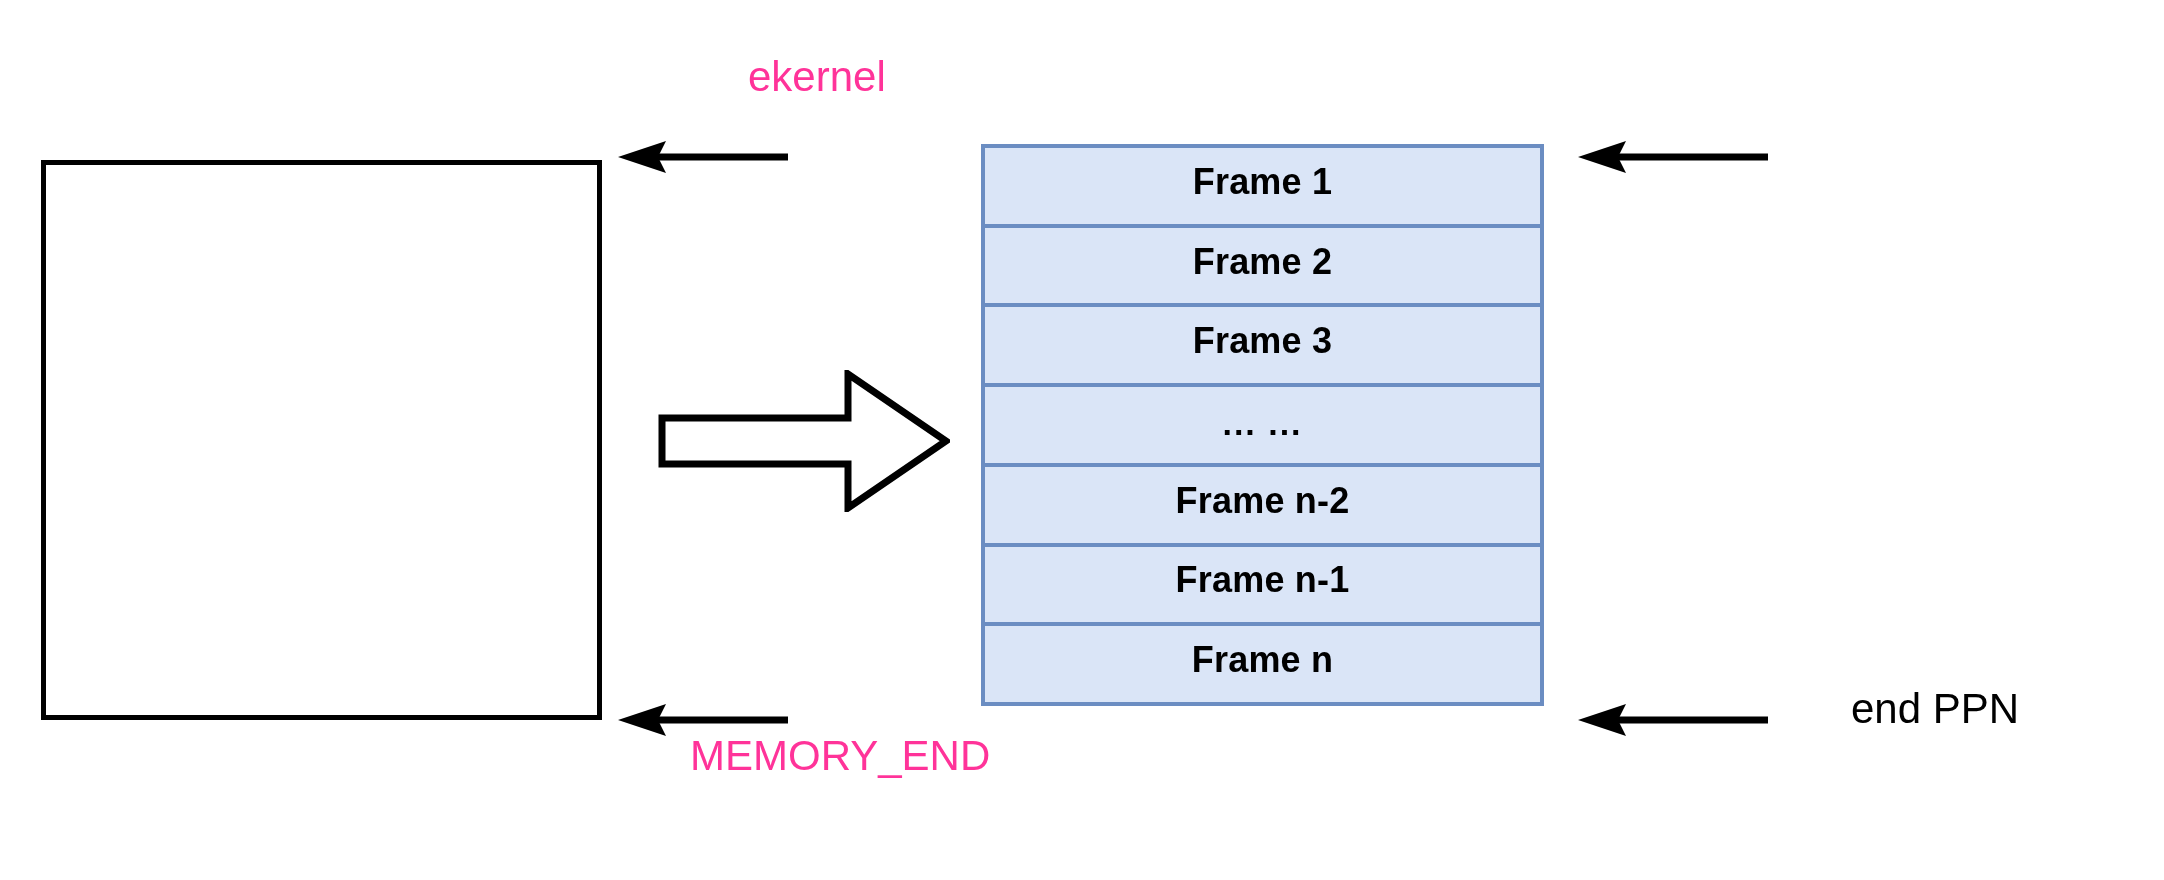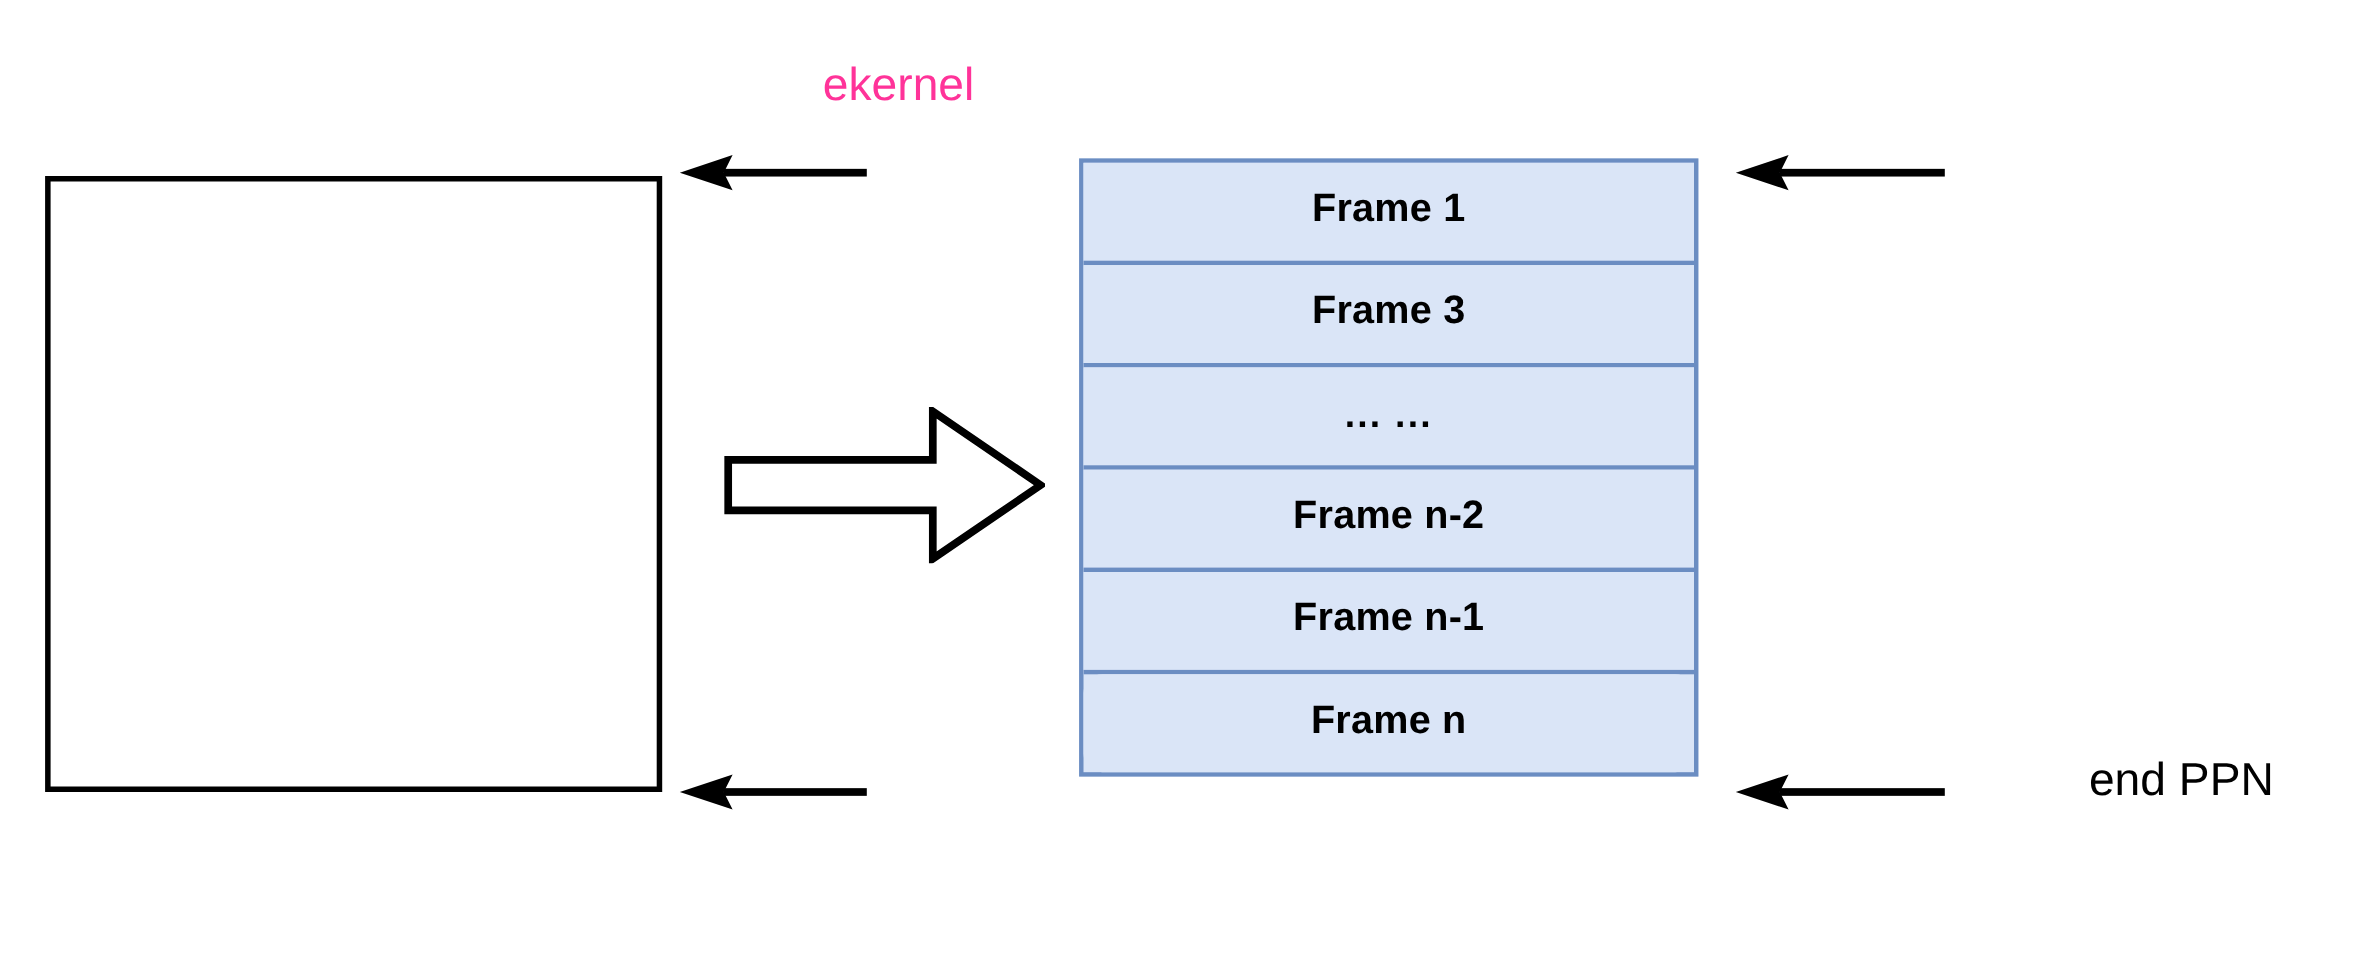--- a/index.html
+++ b/index.html
@@ -60,21 +60,20 @@
     line-height: 1;
     font-size: 42px;
   }
   .label-current-ppn {
     left: 1800px;
     top: 120px;
   }
   .label-end-ppn {
     left: 1851px;
     top: 688px;
-    margin-left: 48px;
   }
 
   
   .arrow-left {
     position: absolute;
     height: 34px;
   }
   .arrow-left svg {
     display: block;
     overflow: visible;
@@ -138,20 +137,21 @@
 </style>
 </head>
 <body>
 
 <div id="canvas">
 
   <div class="kernel-rect"></div>
 
   <div class="pink-label label-ekernel">ekernel</div>
 
+  <div class="pink-label label-memory-end">MEMORY_END</div>
 
   <div class="arrow-left arrow-ekernel">
     <svg width="170" height="34" viewBox="0 0 170 34">
       <path d="M 0 17 L 48 1 L 40 17 L 48 33 Z" fill="#000000"></path>
       <rect x="40" y="13.5" width="130" height="7" fill="#000000"></rect>
     </svg>
   </div>
 
   <div class="arrow-left arrow-memend">
     <svg width="170" height="34" viewBox="0 0 170 34">
@@ -164,20 +164,23 @@
     <svg width="292" height="142" viewBox="0 0 292 142">
       <path d="M 4 48 L 190 48 L 190 4 L 288 71 L 190 138 L 190 94 L 4 94 Z" fill="#ffffff" stroke="#000000" stroke-width="7" stroke-linejoin="miter"></path>
     </svg>
   </div>
 
   <div class="frame-table">
     <div class="frame-row">
       <span class="frame-row-label">Frame 1</span>
     </div>
     <div class="frame-row">
+      <span class="frame-row-label">Frame 2</span>
+    </div>
+    <div class="frame-row">
       <span class="frame-row-label">Frame 3</span>
     </div>
     <div class="frame-row">
       <span class="frame-row-label ellipsis">... ...</span>
     </div>
     <div class="frame-row">
       <span class="frame-row-label">Frame n-2</span>
     </div>
     <div class="frame-row">
       <span class="frame-row-label">Frame n-1</span>

